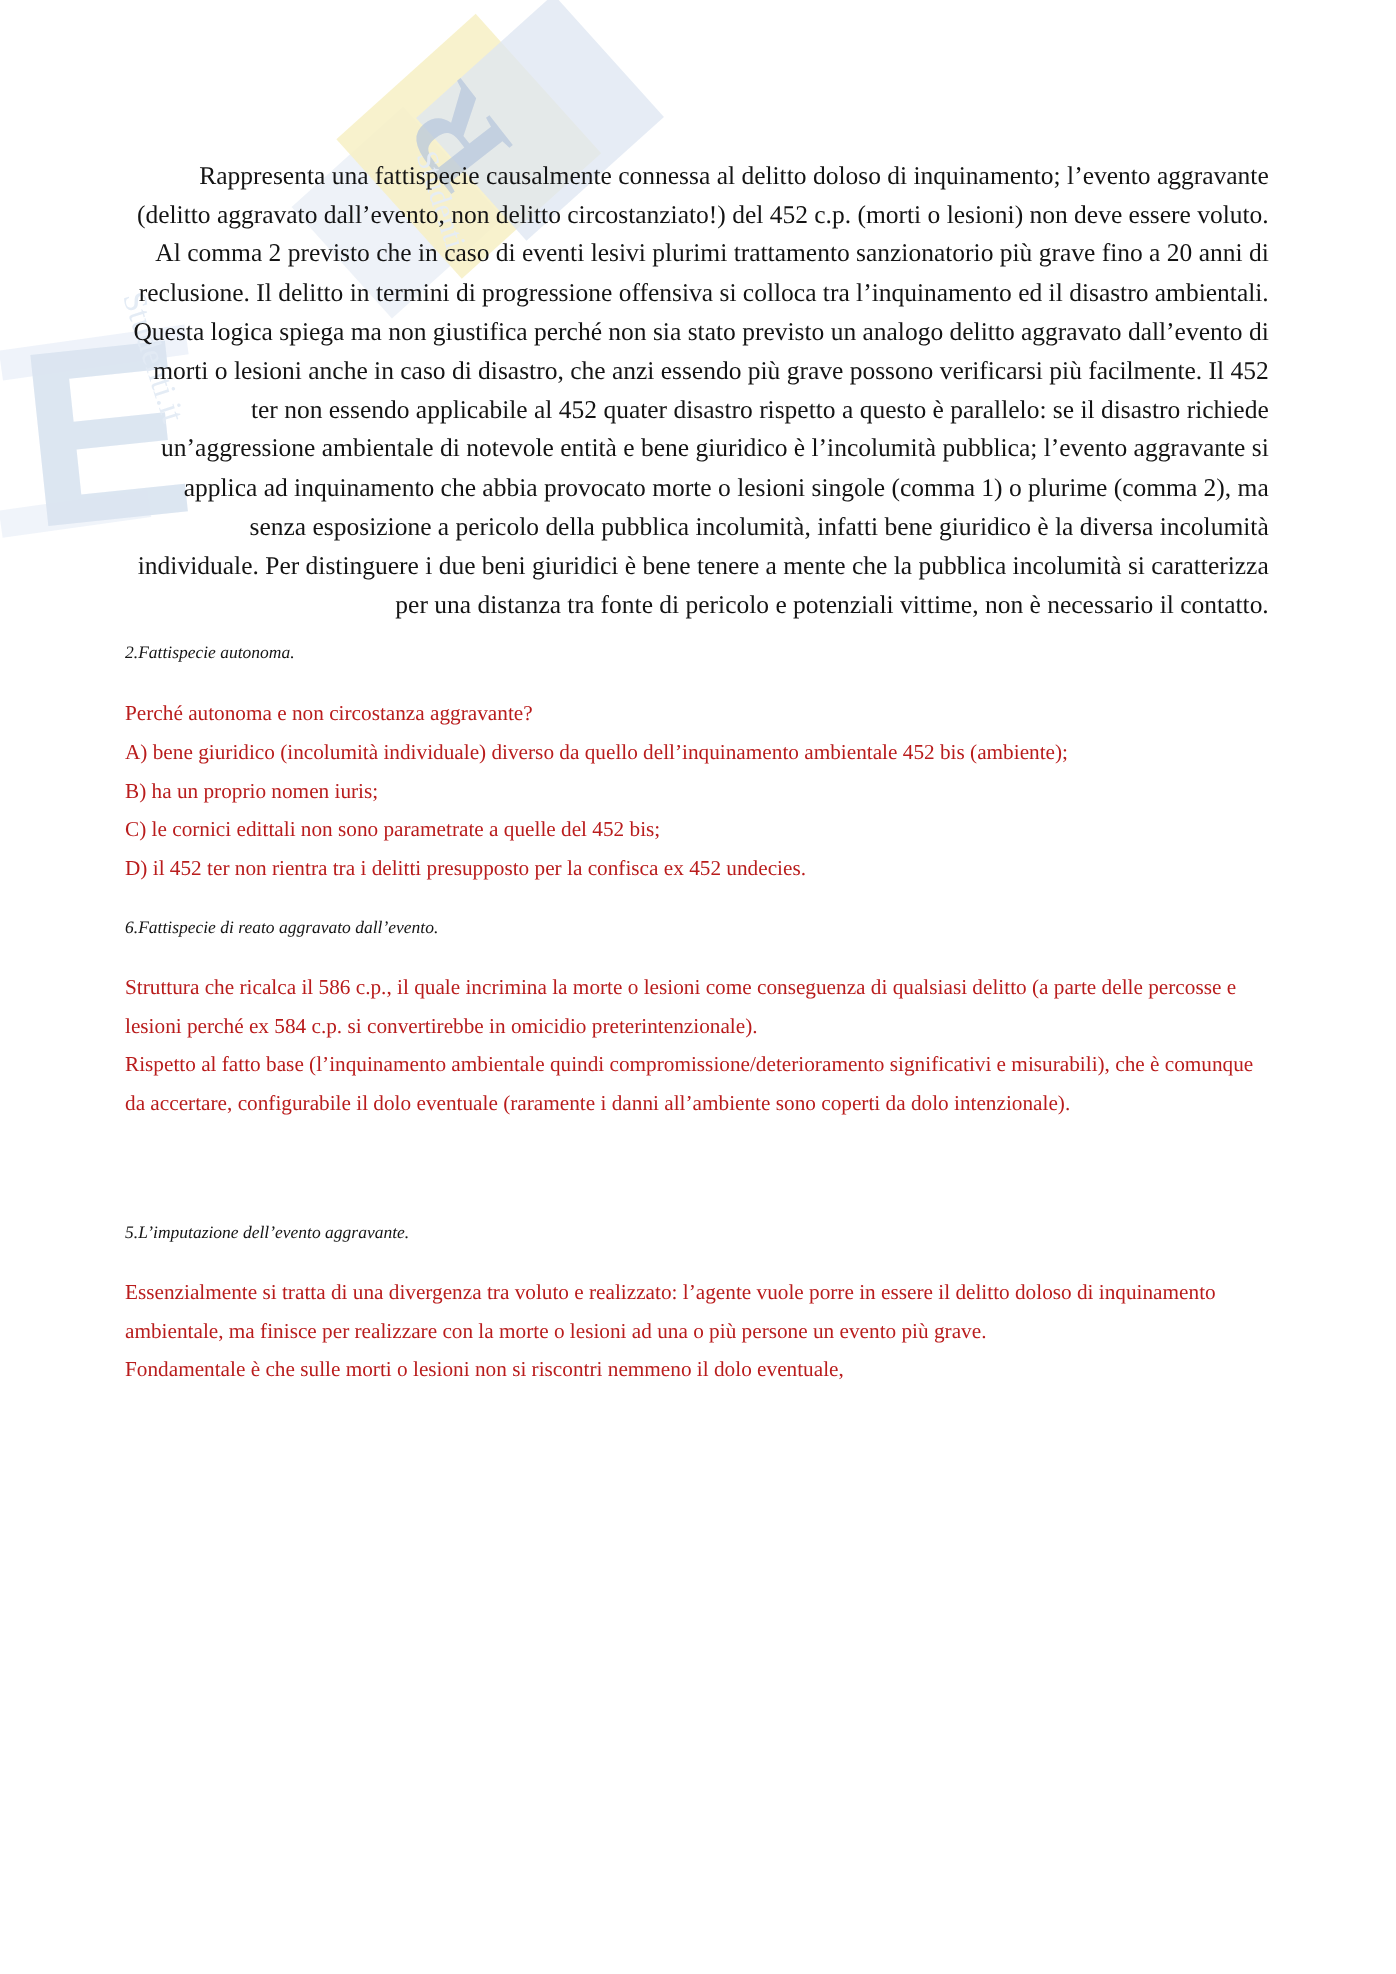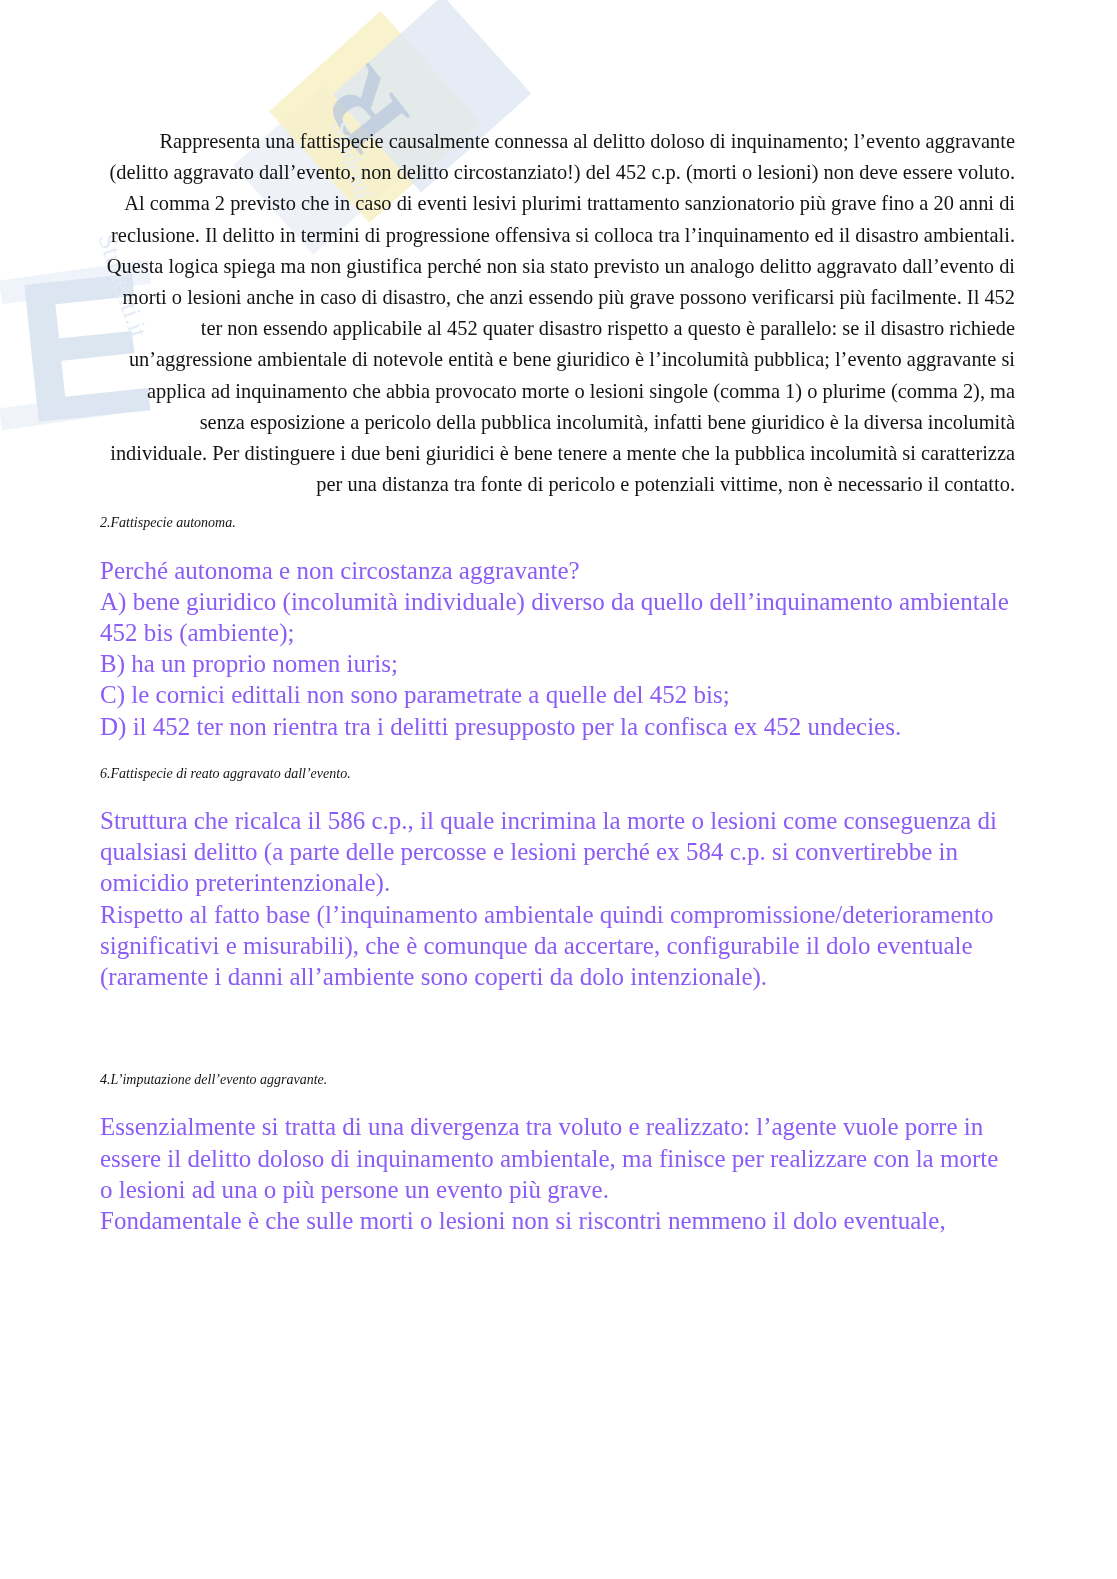--- a/index.html
+++ b/index.html
@@ -150,24 +150,24 @@
     font-size: 14px;
     line-height: 31.2px;
     font-style: italic;
     margin: 0 0 16px 0;
     color: #141414;
   }
   .gap-block {
     height: 56px;
   }
   .list-lines {
-    font-size: 25px;
+    font-size: 17px;
     line-height: 31.2px;
     margin: 0 0 16px 0;
-    color: #8b5cf6;
+    color: #b91c1c;
     white-space: pre-wrap;
   }
 </style>
 </head>
 <body>
 
 <div id="page">
 
   <div id="watermark-layer">
     <div class="wm-blue-slab2"></div>
@@ -193,19 +193,19 @@
 C) le cornici edittali non sono parametrate a quelle del 452 bis;
 D) il 452 ter non rientra tra i delitti presupposto per la confisca ex 452 undecies.</p>
 
     <p class="heading">6.Fattispecie di reato aggravato dall’evento.</p>
 
     <p class="list-lines">Struttura che ricalca il 586 c.p., il quale incrimina la morte o lesioni come conseguenza di qualsiasi delitto (a parte delle percosse e lesioni perché ex 584 c.p. si convertirebbe in omicidio preterintenzionale).
 Rispetto al fatto base (l’inquinamento ambientale quindi compromissione/deterioramento significativi e misurabili), che è comunque da accertare, configurabile il dolo eventuale (raramente i danni all’ambiente sono coperti da dolo intenzionale).</p>
 
     <div class="gap-block"></div>
 
-    <p class="heading">4.L’imputazione dell’evento aggravante.</p>
+    <p class="heading">5.L’imputazione dell’evento aggravante.</p>
 
     <p class="list-lines">Essenzialmente si tratta di una divergenza tra voluto e realizzato: l’agente vuole porre in essere il delitto doloso di inquinamento ambientale, ma finisce per realizzare con la morte o lesioni ad una o più persone un evento più grave.
 Fondamentale è che sulle morti o lesioni non si riscontri nemmeno il dolo eventuale,</p>
 
   </div>
 </div>
 
 </body></html>

